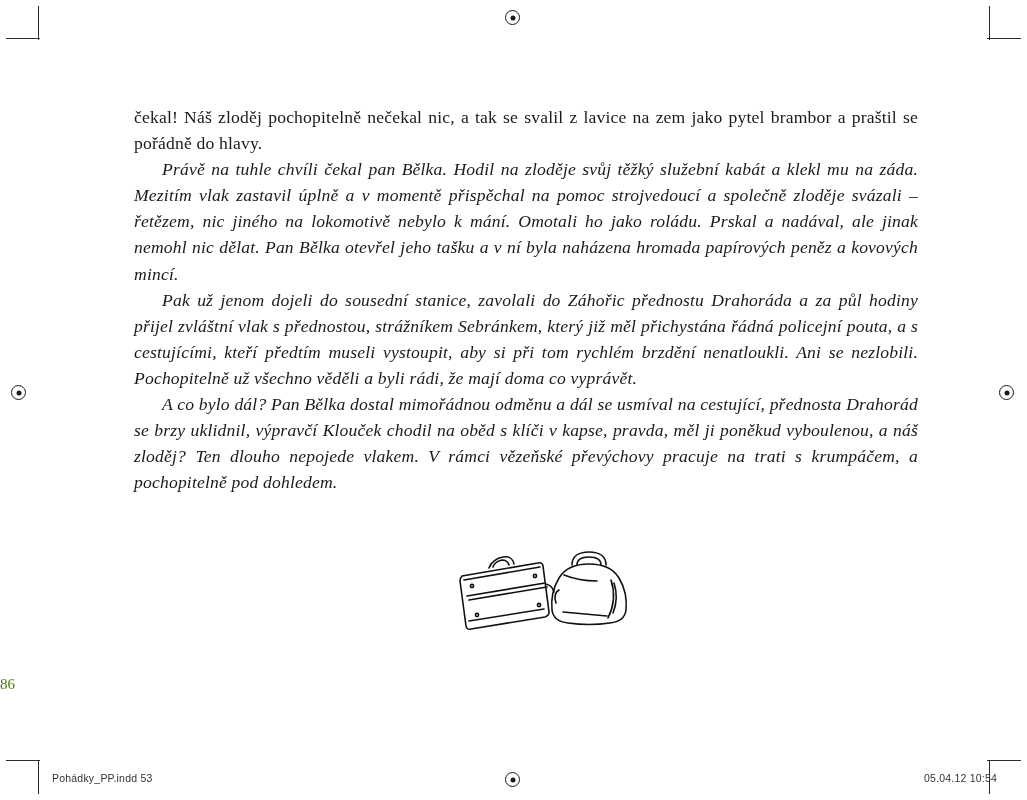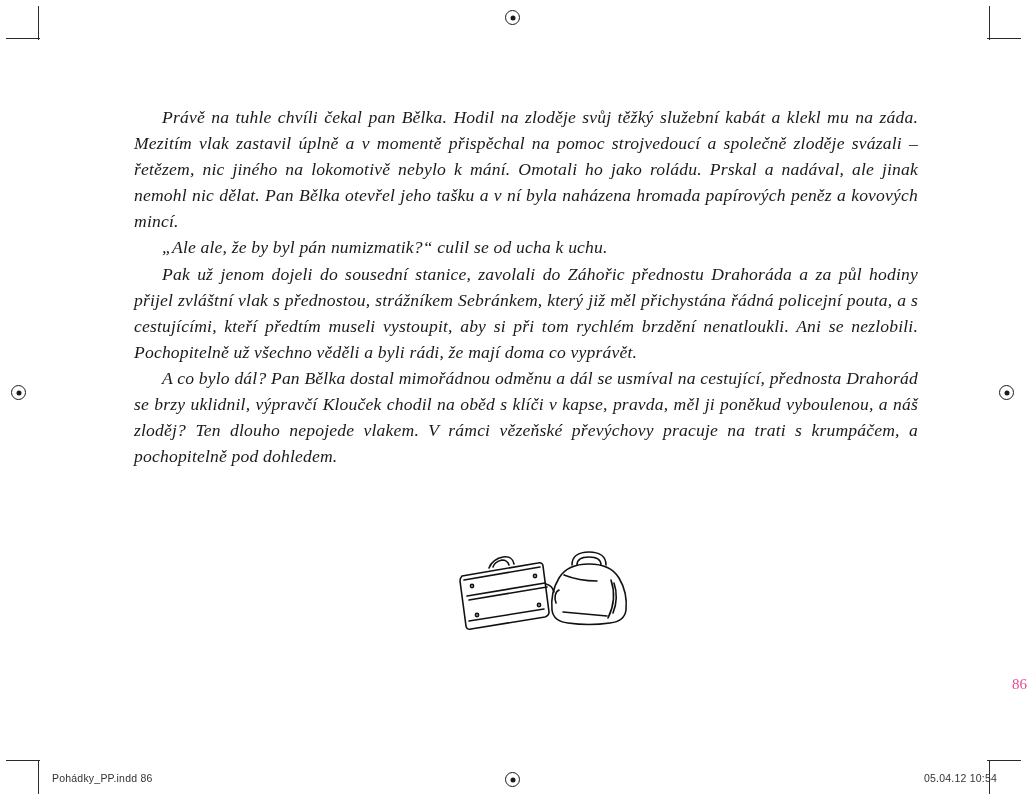--- a/index.html
+++ b/index.html
@@ -91,23 +91,23 @@
     width: 230px;
     height: 120px;
   }
 
   
   .folio {
     position: absolute;
     left: 0;
     top: 676px;
     width: 1027px;
-    text-align: right;
+    text-align: left;
     font-size: 15px;
-    color: #ec4899;
+    color: #4d7c0f;
   }
 
   
   .slug {
     position: absolute;
     top: 772px;
     font-family: "Liberation Sans", sans-serif;
     font-size: 10.5px;
     color: #333333;
     letter-spacing: 0.02em;
@@ -128,22 +128,22 @@
   <div class="crop h crop-bl-h"></div>
   <div class="crop v crop-br-v"></div>
   <div class="crop h crop-br-h"></div>
 
   <div class="reg reg-top"></div>
   <div class="reg reg-bottom"></div>
   <div class="reg reg-left"></div>
   <div class="reg reg-right"></div>
 
   <div class="textblock">
+    <p>čekal! Náš zloděj pochopitelně nečekal nic, a tak se svalil z lavice na zem jako pytel brambor a praštil se pořádně do hlavy.</p>
     <p class="indent">Právě na tuhle chvíli čekal pan Bělka. Hodil na zloděje svůj těžký služební kabát a klekl mu na záda. Mezitím vlak zastavil úplně a v momentě přispěchal na pomoc strojvedoucí a společně zloděje svázali – řetězem, nic jiného na lokomotivě nebylo k mání. Omotali ho jako roládu. Prskal a nadával, ale jinak nemohl nic dělat. Pan Bělka otevřel jeho tašku a v ní byla naházena hromada papírových peněz a kovových mincí.</p>
-    <p class="indent">„Ale ale, že by byl pán numizmatik?“ culil se od ucha k uchu.</p>
     <p class="indent">Pak už jenom dojeli do sousední stanice, zavolali do Záhořic přednostu Drahoráda a za půl hodiny přijel zvláštní vlak s přednostou, strážníkem Sebránkem, který již měl přichystána řádná policejní pouta, a s cestujícími, kteří předtím museli vystoupit, aby si při tom rychlém brzdění nenatloukli. Ani se nezlobili. Pochopitelně už všechno věděli a byli rádi, že mají doma co vyprávět.</p>
     <p class="indent">A co bylo dál? Pan Bělka dostal mimořádnou odměnu a dál se usmíval na cestující, přednosta Drahorád se brzy uklidnil, výpravčí Klouček chodil na oběd s klíči v kapse, pravda, měl ji poněkud vyboulenou, a náš zloděj? Ten dlouho nepojede vlakem. V rámci vězeňské převýchovy pracuje na trati s krumpáčem, a pochopitelně pod dohledem.</p>
   </div>
 
   <div class="illustration">
     <svg width="230" height="120" viewBox="0 0 230 120" fill="none" stroke="#111" stroke-width="1.6" stroke-linecap="round" stroke-linejoin="round">
 
       <path d="M139 58 c6-10 18-14 30-14 12 0 24 4 30 14 6 10 8 22 7 32 -1 8-7 12-16 13 -14 2-28 2-42 0 -9-1-15-5-16-13 -1-10 1-22 7-32 Z"></path>
       <path d="M152 45 c0-8 6-13 17-13 11 0 17 5 17 13"></path>
       <path d="M157 45 c0-5 4-8 12-8 8 0 12 3 12 8"></path>
@@ -163,16 +163,16 @@
       <circle cx="52" cy="66" r="1.6"></circle>
       <circle cx="115" cy="56" r="1.6"></circle>
       <circle cx="57" cy="95" r="1.6"></circle>
       <circle cx="119" cy="85" r="1.6"></circle>
       <path d="M126 64 c4 1 7 4 8 8"></path>
     </svg>
   </div>
 
   <div class="folio">86</div>
 
-  <div class="slug slug-left">Pohádky_PP.indd   86</div>
+  <div class="slug slug-left">Pohádky_PP.indd   53</div>
   <div class="slug slug-right">05.04.12   10:54</div>
 
 </div>
 
 </body></html>

